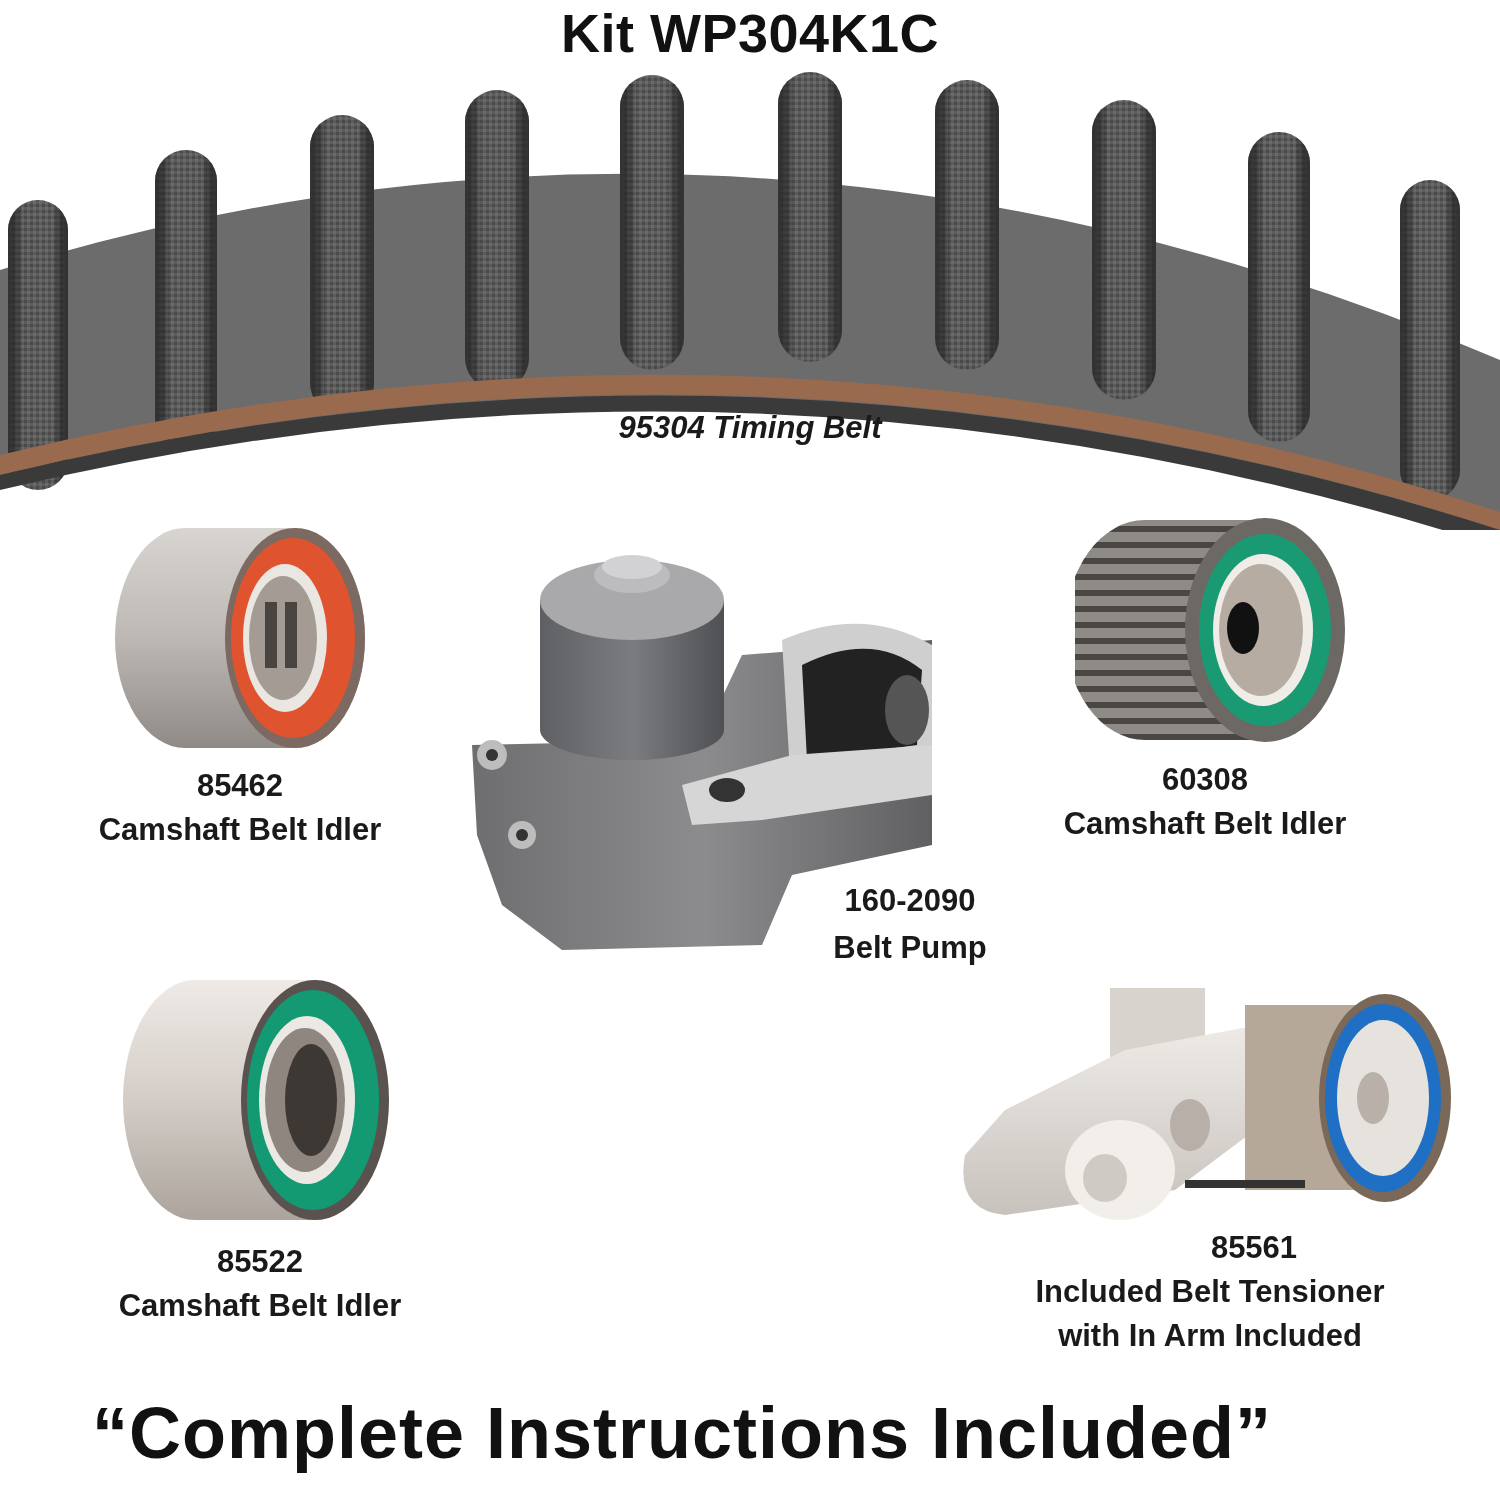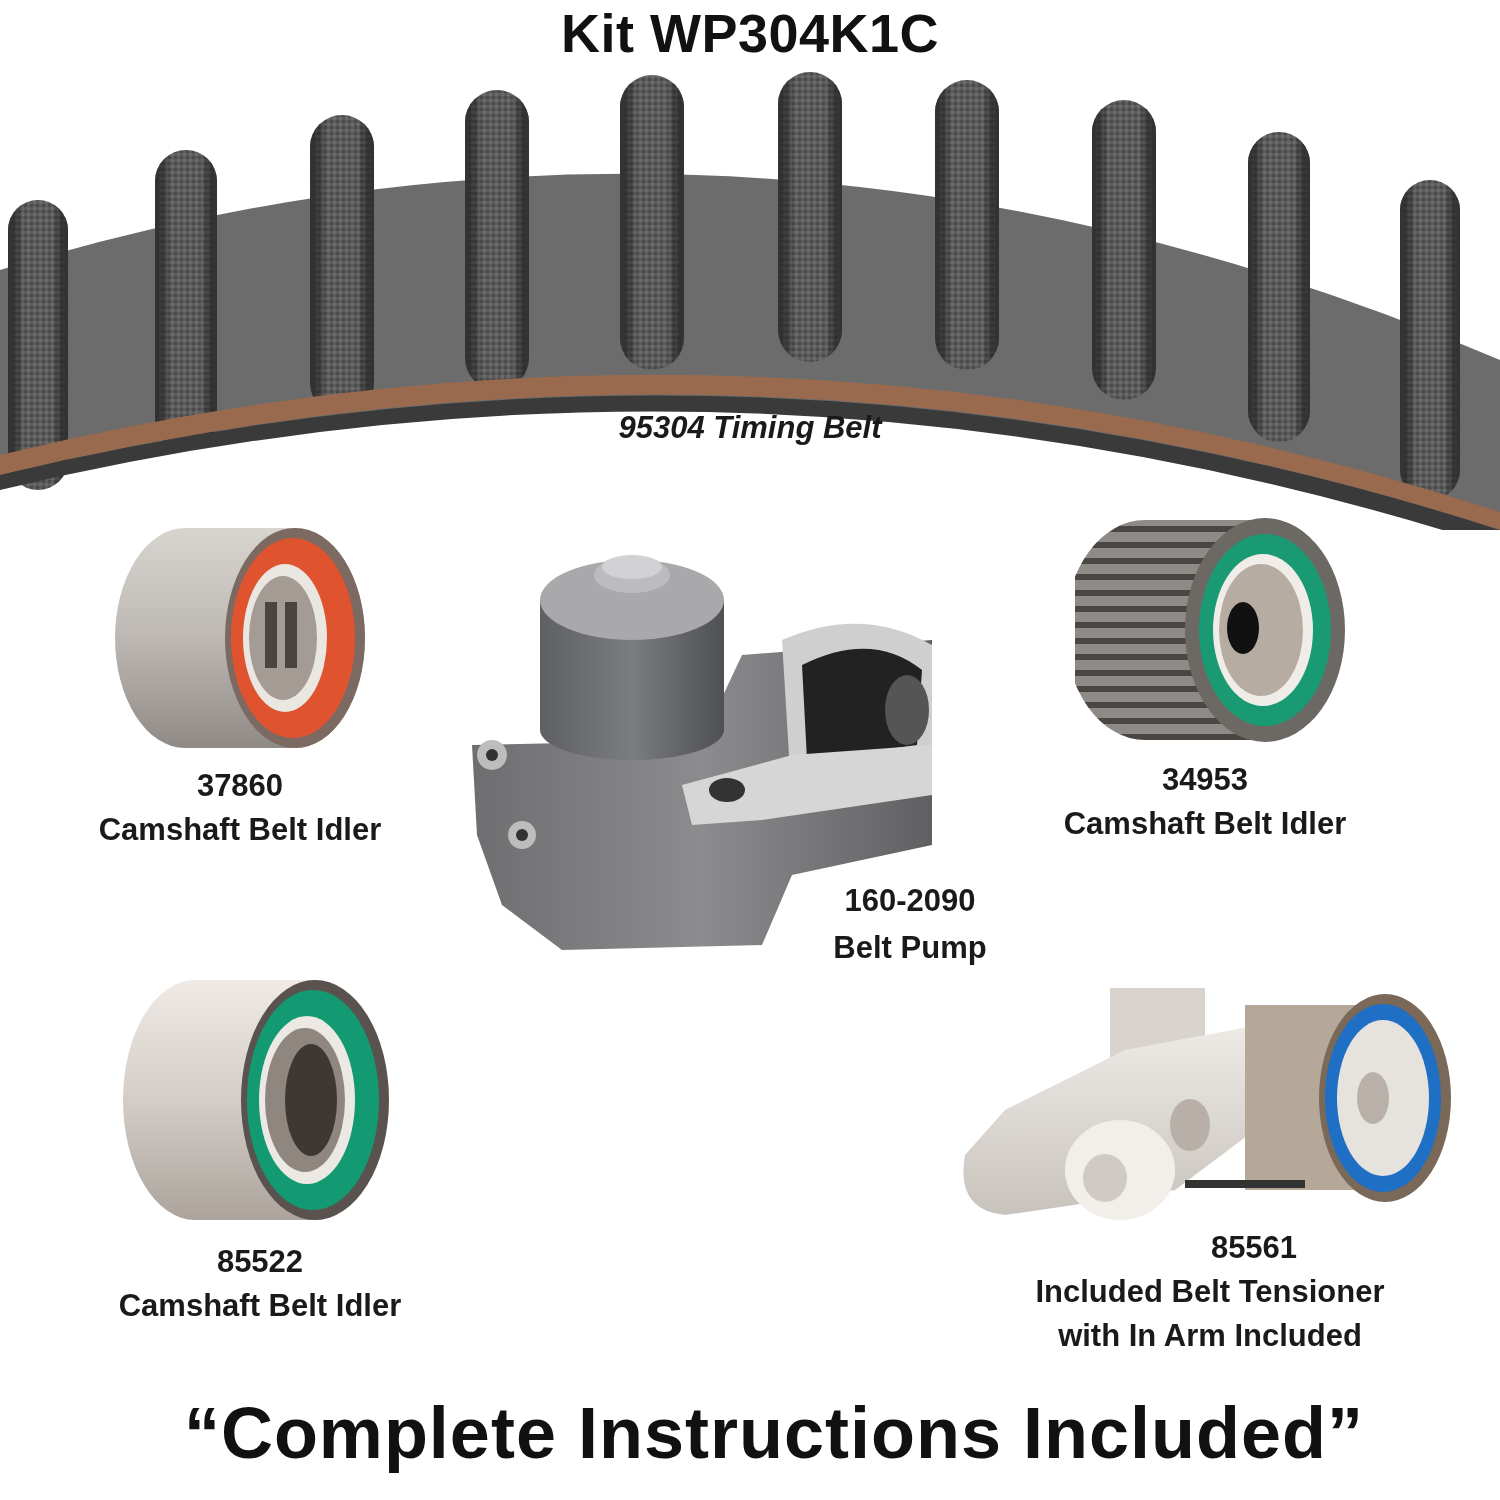--- a/index.html
+++ b/index.html
@@ -2,21 +2,21 @@
 <html><head>
 <meta charset="utf-8">
 <style>
   html, body { margin:0; padding:0; background:#ffffff; }
   body { width:1500px; height:1500px; position:relative; overflow:hidden;
          font-family:"Liberation Sans", sans-serif; color:#111; }
   .abs { position:absolute; }
   .title { left:0; width:1500px; top:2px; text-align:center; font-weight:bold;
            font-size:54px; letter-spacing:0.5px; color:#111; }
   .label { text-align:center; font-weight:bold; font-size:31px; line-height:44px; color:#1a1a1a; }
-  .footer { left:0; width:1364px; top:1392px; text-align:right; font-weight:bold;
+  .footer { left:0; width:1364px; top:1392px; text-align:center; font-weight:bold;
             font-size:72px; color:#111; letter-spacing:1px; }
   svg { display:block; }
 </style>
 </head>
 <body>
 
 <div class="abs title">Kit WP304K1C</div>
 
 <div class="abs" style="left:0; top:60px;">
   <svg width="1500" height="470" viewBox="0 0 1500 470">
@@ -76,21 +76,21 @@
     </defs>
     <path d="M80,8 L190,8 A70,110 0 0 1 190,228 L80,228 A70,110 0 0 1 80,8 Z" fill="url(#metal1)"></path>
     <ellipse cx="190" cy="118" rx="70" ry="110" fill="#7c6a62"></ellipse>
     <ellipse cx="188" cy="118" rx="62" ry="100" fill="#e0532f"></ellipse>
     <ellipse cx="180" cy="118" rx="42" ry="74" fill="#eae6e1"></ellipse>
     <ellipse cx="178" cy="118" rx="34" ry="62" fill="#a39b94"></ellipse>
     <rect x="160" y="82" width="12" height="66" fill="#4a4440"></rect>
     <rect x="180" y="82" width="12" height="66" fill="#4a4440"></rect>
   </svg>
 </div>
-<div class="abs label" style="left:50px; top:764px; width:380px;">37860</div>
+<div class="abs label" style="left:50px; top:764px; width:380px;">85462</div>
 <div class="abs label" style="left:30px; top:808px; width:420px;">Camshaft Belt Idler</div>
 
 <div class="abs" style="left:462px; top:545px;">
   <svg width="480" height="420" viewBox="0 0 480 420">
     <defs>
       <linearGradient id="pumpbody" x1="0" x2="1" y1="0" y2="0">
         <stop offset="0" stop-color="#6e6e70"></stop>
         <stop offset="0.5" stop-color="#8c8c8e"></stop>
         <stop offset="1" stop-color="#606062"></stop>
       </linearGradient>
@@ -133,21 +133,21 @@
       </pattern>
     </defs>
     <path d="M70,20 L180,20 A80,110 0 0 1 180,240 L70,240 A80,110 0 0 1 70,20 Z" fill="url(#teeth)"></path>
     <ellipse cx="190" cy="130" rx="80" ry="112" fill="#6c6864"></ellipse>
     <ellipse cx="190" cy="130" rx="66" ry="96" fill="#1a9a73"></ellipse>
     <ellipse cx="188" cy="130" rx="50" ry="76" fill="#f0ede8"></ellipse>
     <ellipse cx="186" cy="130" rx="42" ry="66" fill="#b6aca2"></ellipse>
     <ellipse cx="168" cy="128" rx="16" ry="26" fill="#111"></ellipse>
   </svg>
 </div>
-<div class="abs label" style="left:1020px; top:758px; width:370px;">34953</div>
+<div class="abs label" style="left:1020px; top:758px; width:370px;">60308</div>
 <div class="abs label" style="left:1020px; top:802px; width:370px;">Camshaft Belt Idler</div>
 
 <div class="abs" style="left:115px; top:970px;">
   <svg width="285" height="265" viewBox="0 0 285 265">
     <defs>
       <linearGradient id="metal2" x1="0" x2="0" y1="0" y2="1">
         <stop offset="0" stop-color="#efeae6"></stop>
         <stop offset="0.5" stop-color="#d4cdc7"></stop>
         <stop offset="1" stop-color="#aba39c"></stop>
       </linearGradient>

